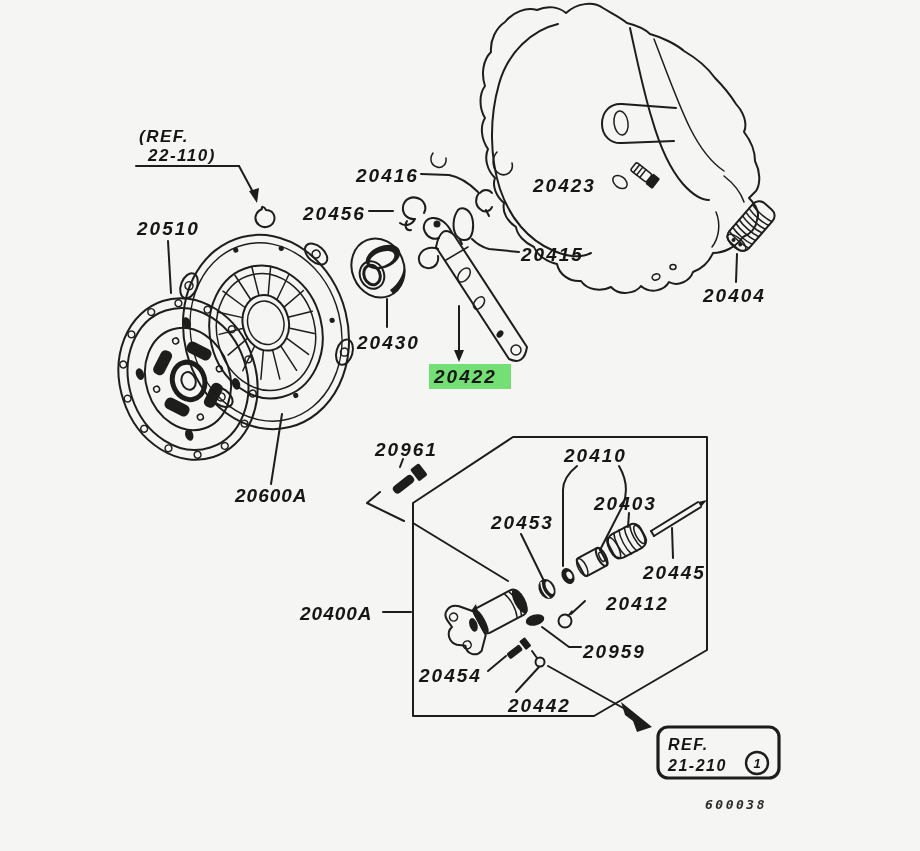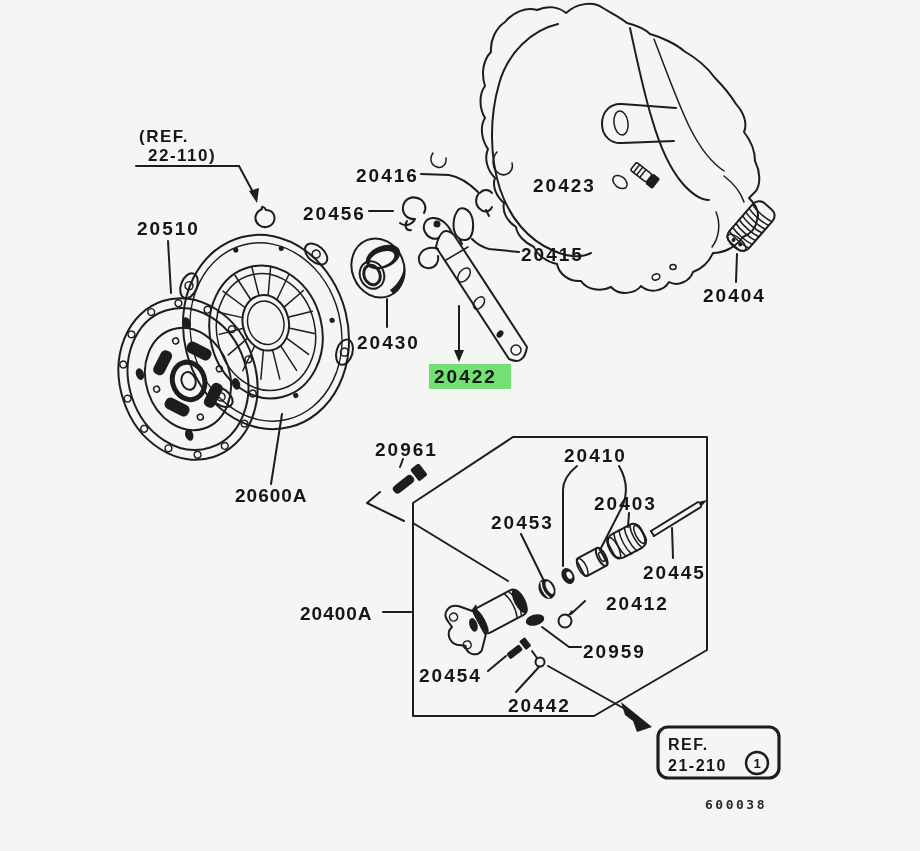--- a/index.html
+++ b/index.html
@@ -1,16 +1,16 @@
 <!DOCTYPE html>
 <html><head>
 <meta charset="utf-8">
 <style>
   html,body{margin:0;padding:0;background:#e9e9e9;}
-  .stage{width:920px;height:851px;background:#f5f5f3;position:relative;overflow:hidden;}
+  .stage{width:920px;height:851px;background:#f5f5f3;position:relative;overflow:hidden;font-style:italic;}
   svg{display:block;}
   .ln{stroke:#1d1d1b;fill:none;stroke-width:2;stroke-linecap:round;stroke-linejoin:round;}
   .ln15{stroke:#1d1d1b;fill:none;stroke-width:1.5;stroke-linecap:round;stroke-linejoin:round;}
   .blk{fill:#1d1d1b;stroke:none;}
   .plabel{font-family:"Liberation Sans",sans-serif;font-weight:700;font-size:19px;letter-spacing:2px;fill:#161616;}
   .plabel6{font-family:"Liberation Sans",sans-serif;font-weight:700;font-size:19px;letter-spacing:1px;fill:#161616;}
   .reftxt{font-family:"Liberation Sans",sans-serif;font-weight:700;font-size:17px;letter-spacing:1.5px;fill:#161616;}
   .refbox{font-family:"Liberation Sans",sans-serif;font-weight:700;font-size:16px;letter-spacing:1.5px;fill:#161616;}
   .badge{font-family:"Liberation Sans",sans-serif;font-weight:700;font-size:13px;fill:#161616;}
   .dwg{font-family:"DejaVu Sans Mono",monospace;font-weight:700;font-size:13px;letter-spacing:2.5px;fill:#2a2a2a;}

